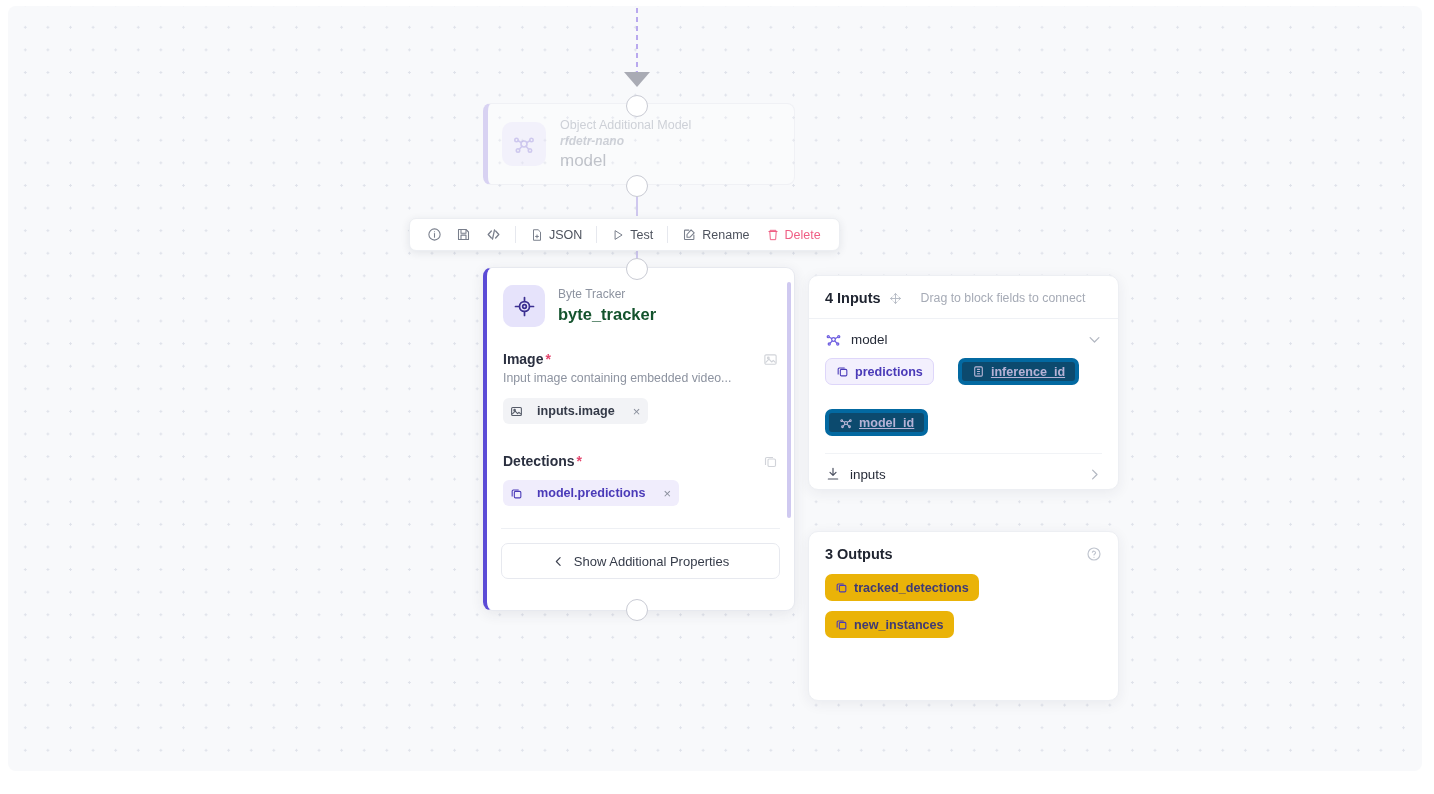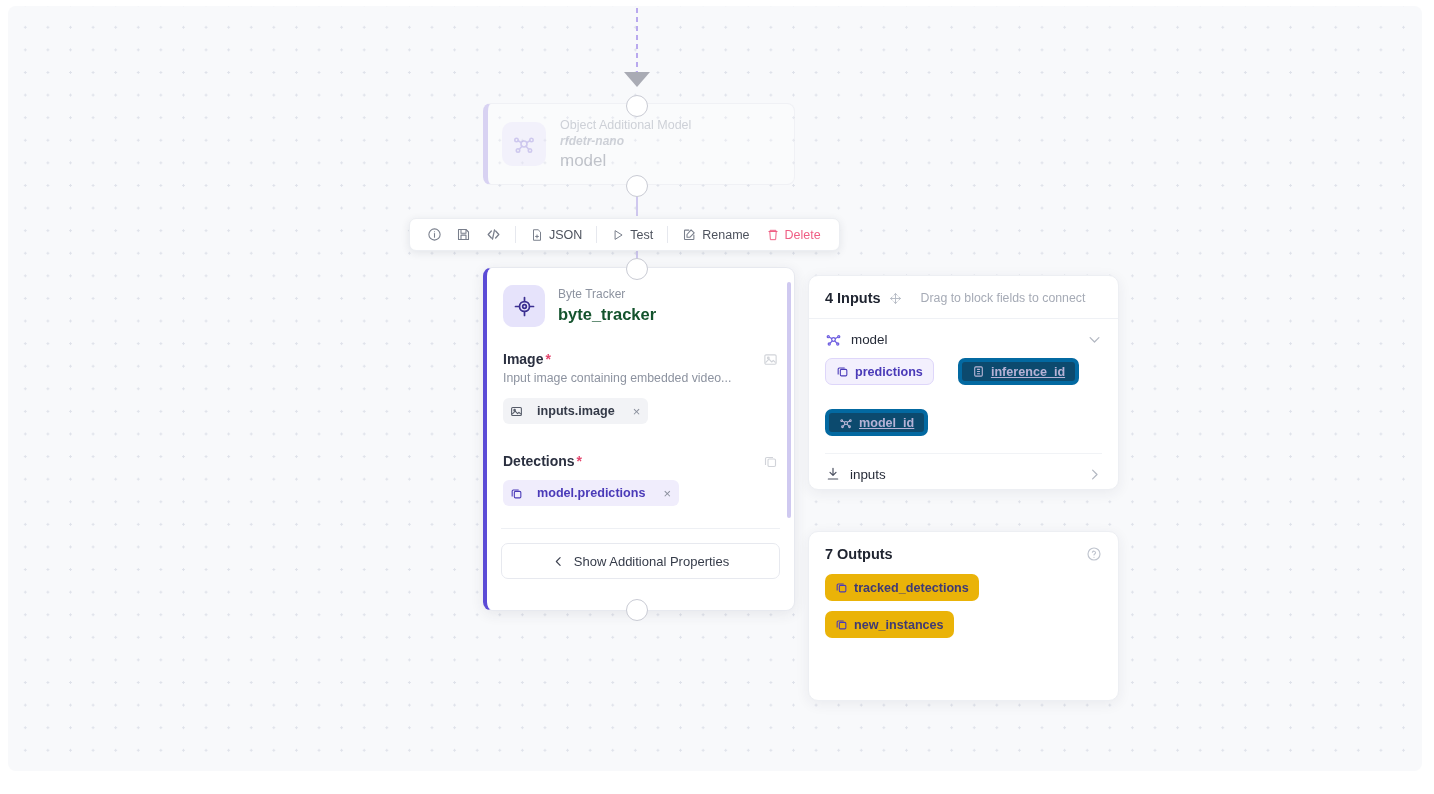--- a/index.html
+++ b/index.html
@@ -464,21 +464,21 @@
       <span class="icon grp-chevron">
         <svg width="15" height="15" viewBox="0 0 24 24" fill="none" stroke="#b3b8c2" stroke-width="2" stroke-linecap="round" stroke-linejoin="round">
           <path d="M9 5 L16 12 L9 19"></path>
         </svg>
       </span>
     </div>
   </div>
 
   <div class="panel" id="outputs-panel">
     <div class="panel-head" style="justify-content:space-between; padding-bottom:6px;">
-      <span class="panel-title">7 Outputs</span>
+      <span class="panel-title">3 Outputs</span>
       <span class="icon">
         <svg width="16" height="16" viewBox="0 0 24 24" fill="none" stroke="#bfc4ce" stroke-width="1.7" stroke-linecap="round">
           <circle cx="12" cy="12" r="9"></circle>
             <path d="M9.6 9.3a2.5 2.5 0 0 1 4.8.8c0 1.7-2.4 2-2.4 3.4"></path>
             <circle cx="12" cy="17" r=".9" fill="#bfc4ce" stroke="none"></circle>
         </svg>
       </span>
     </div>
 
     <div class="ochips">

